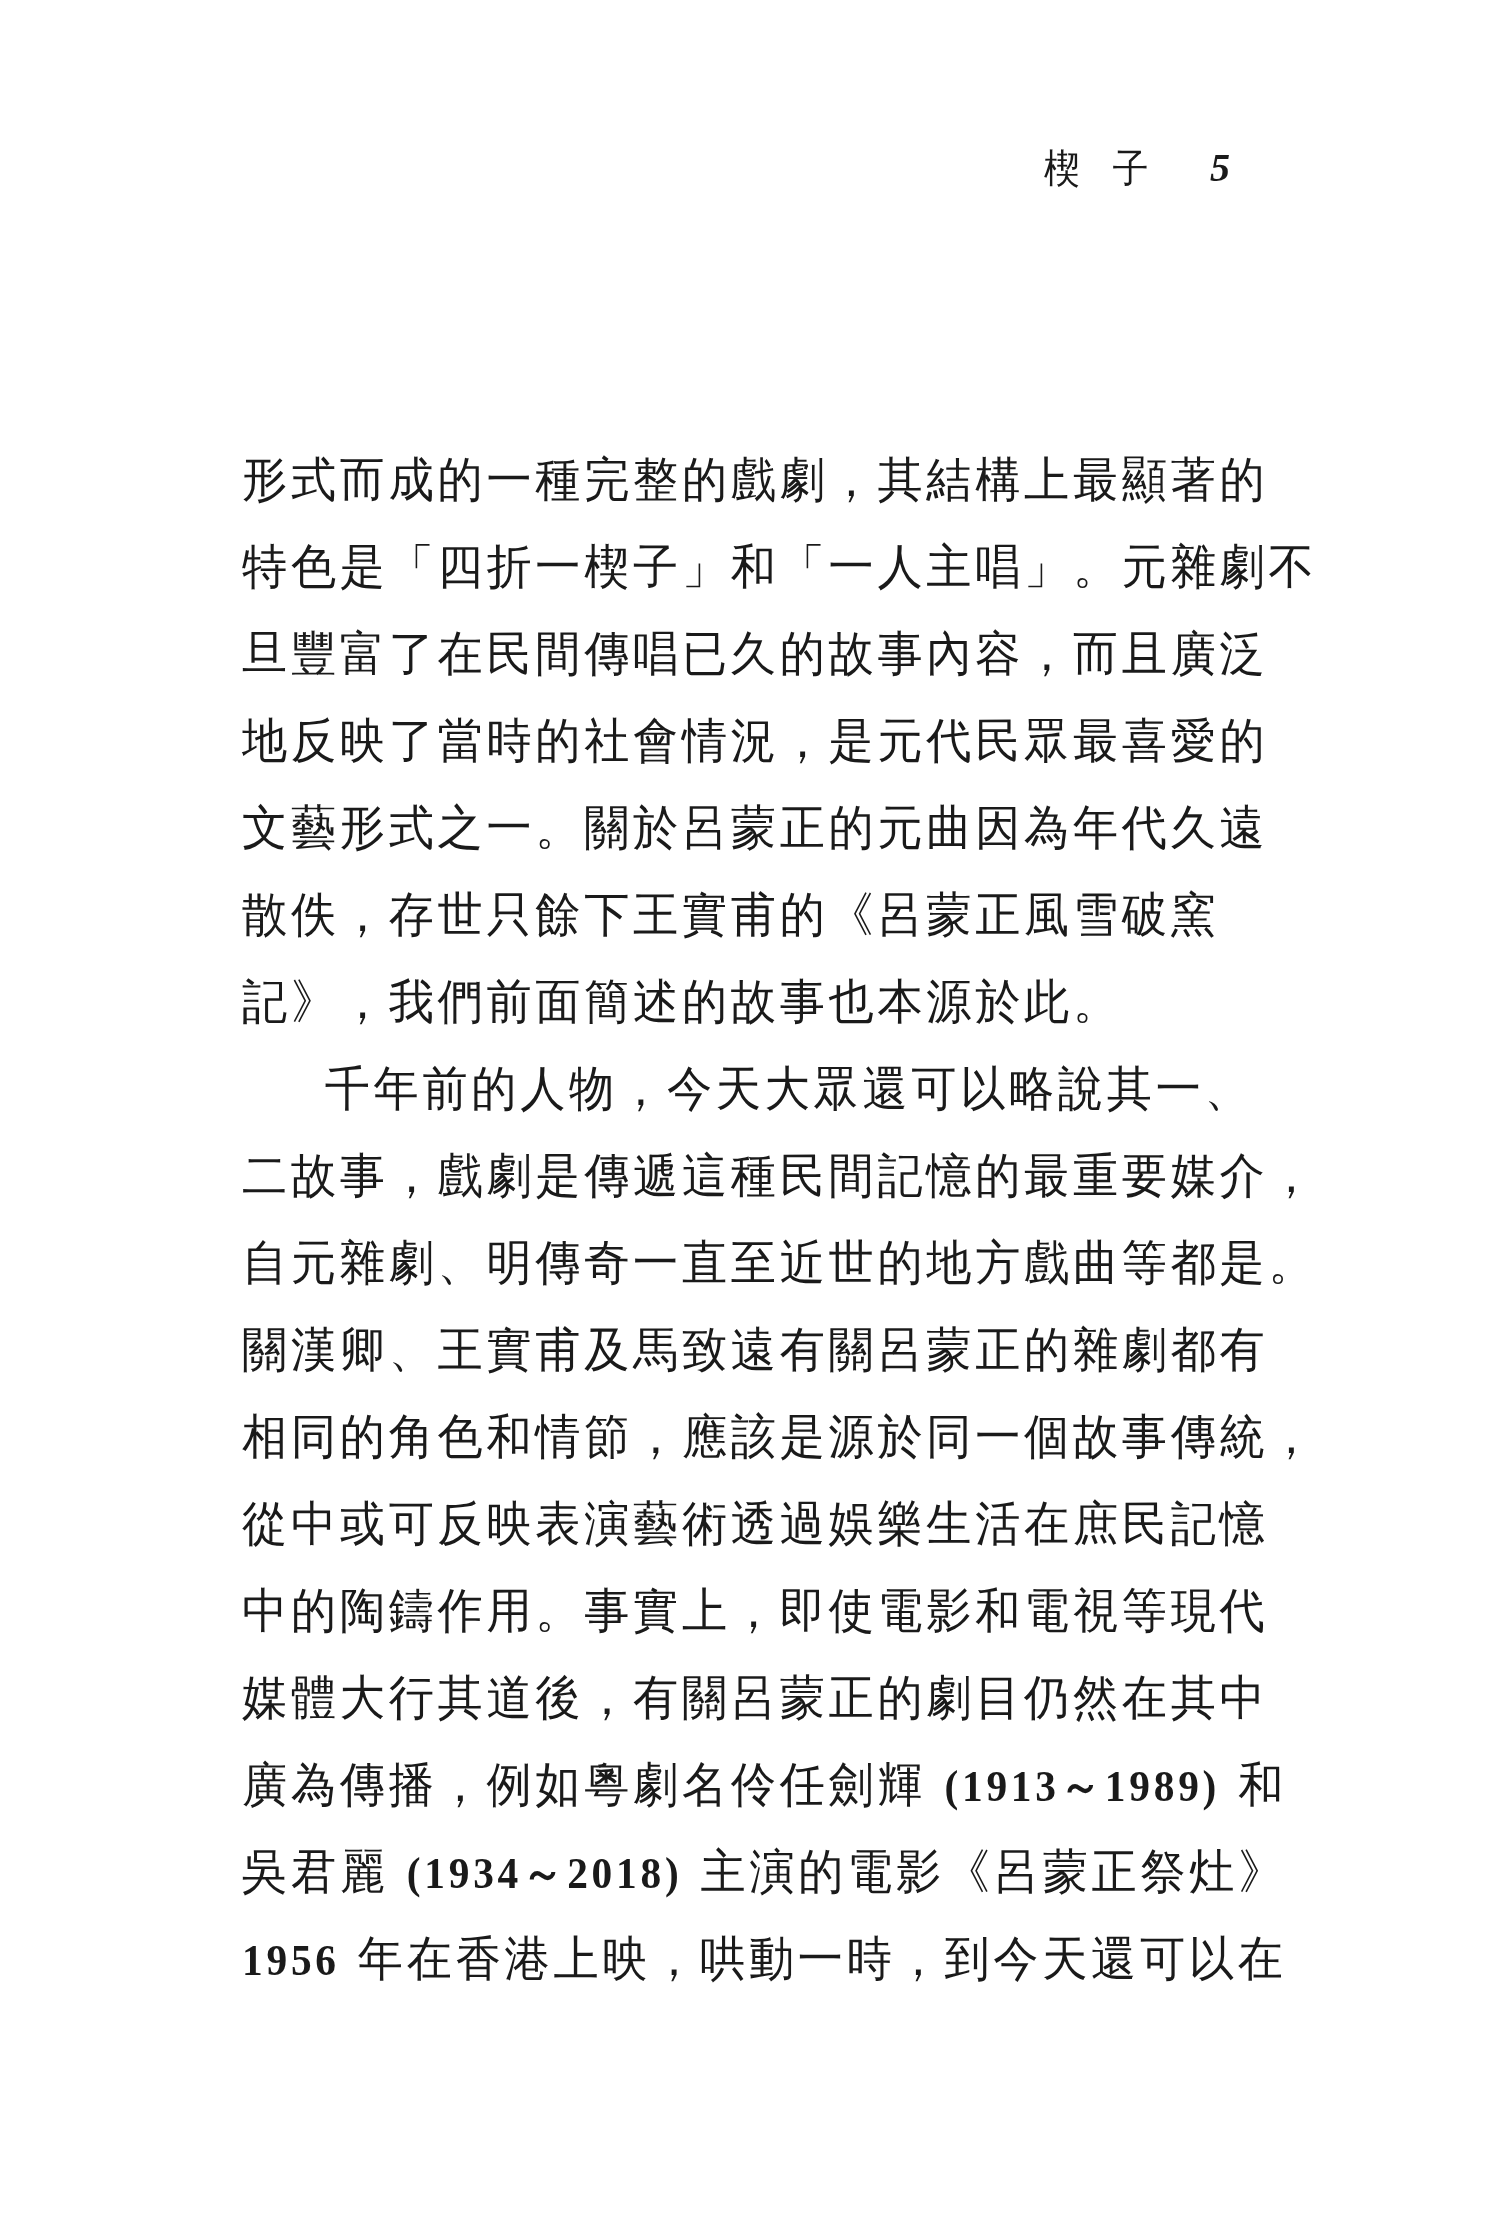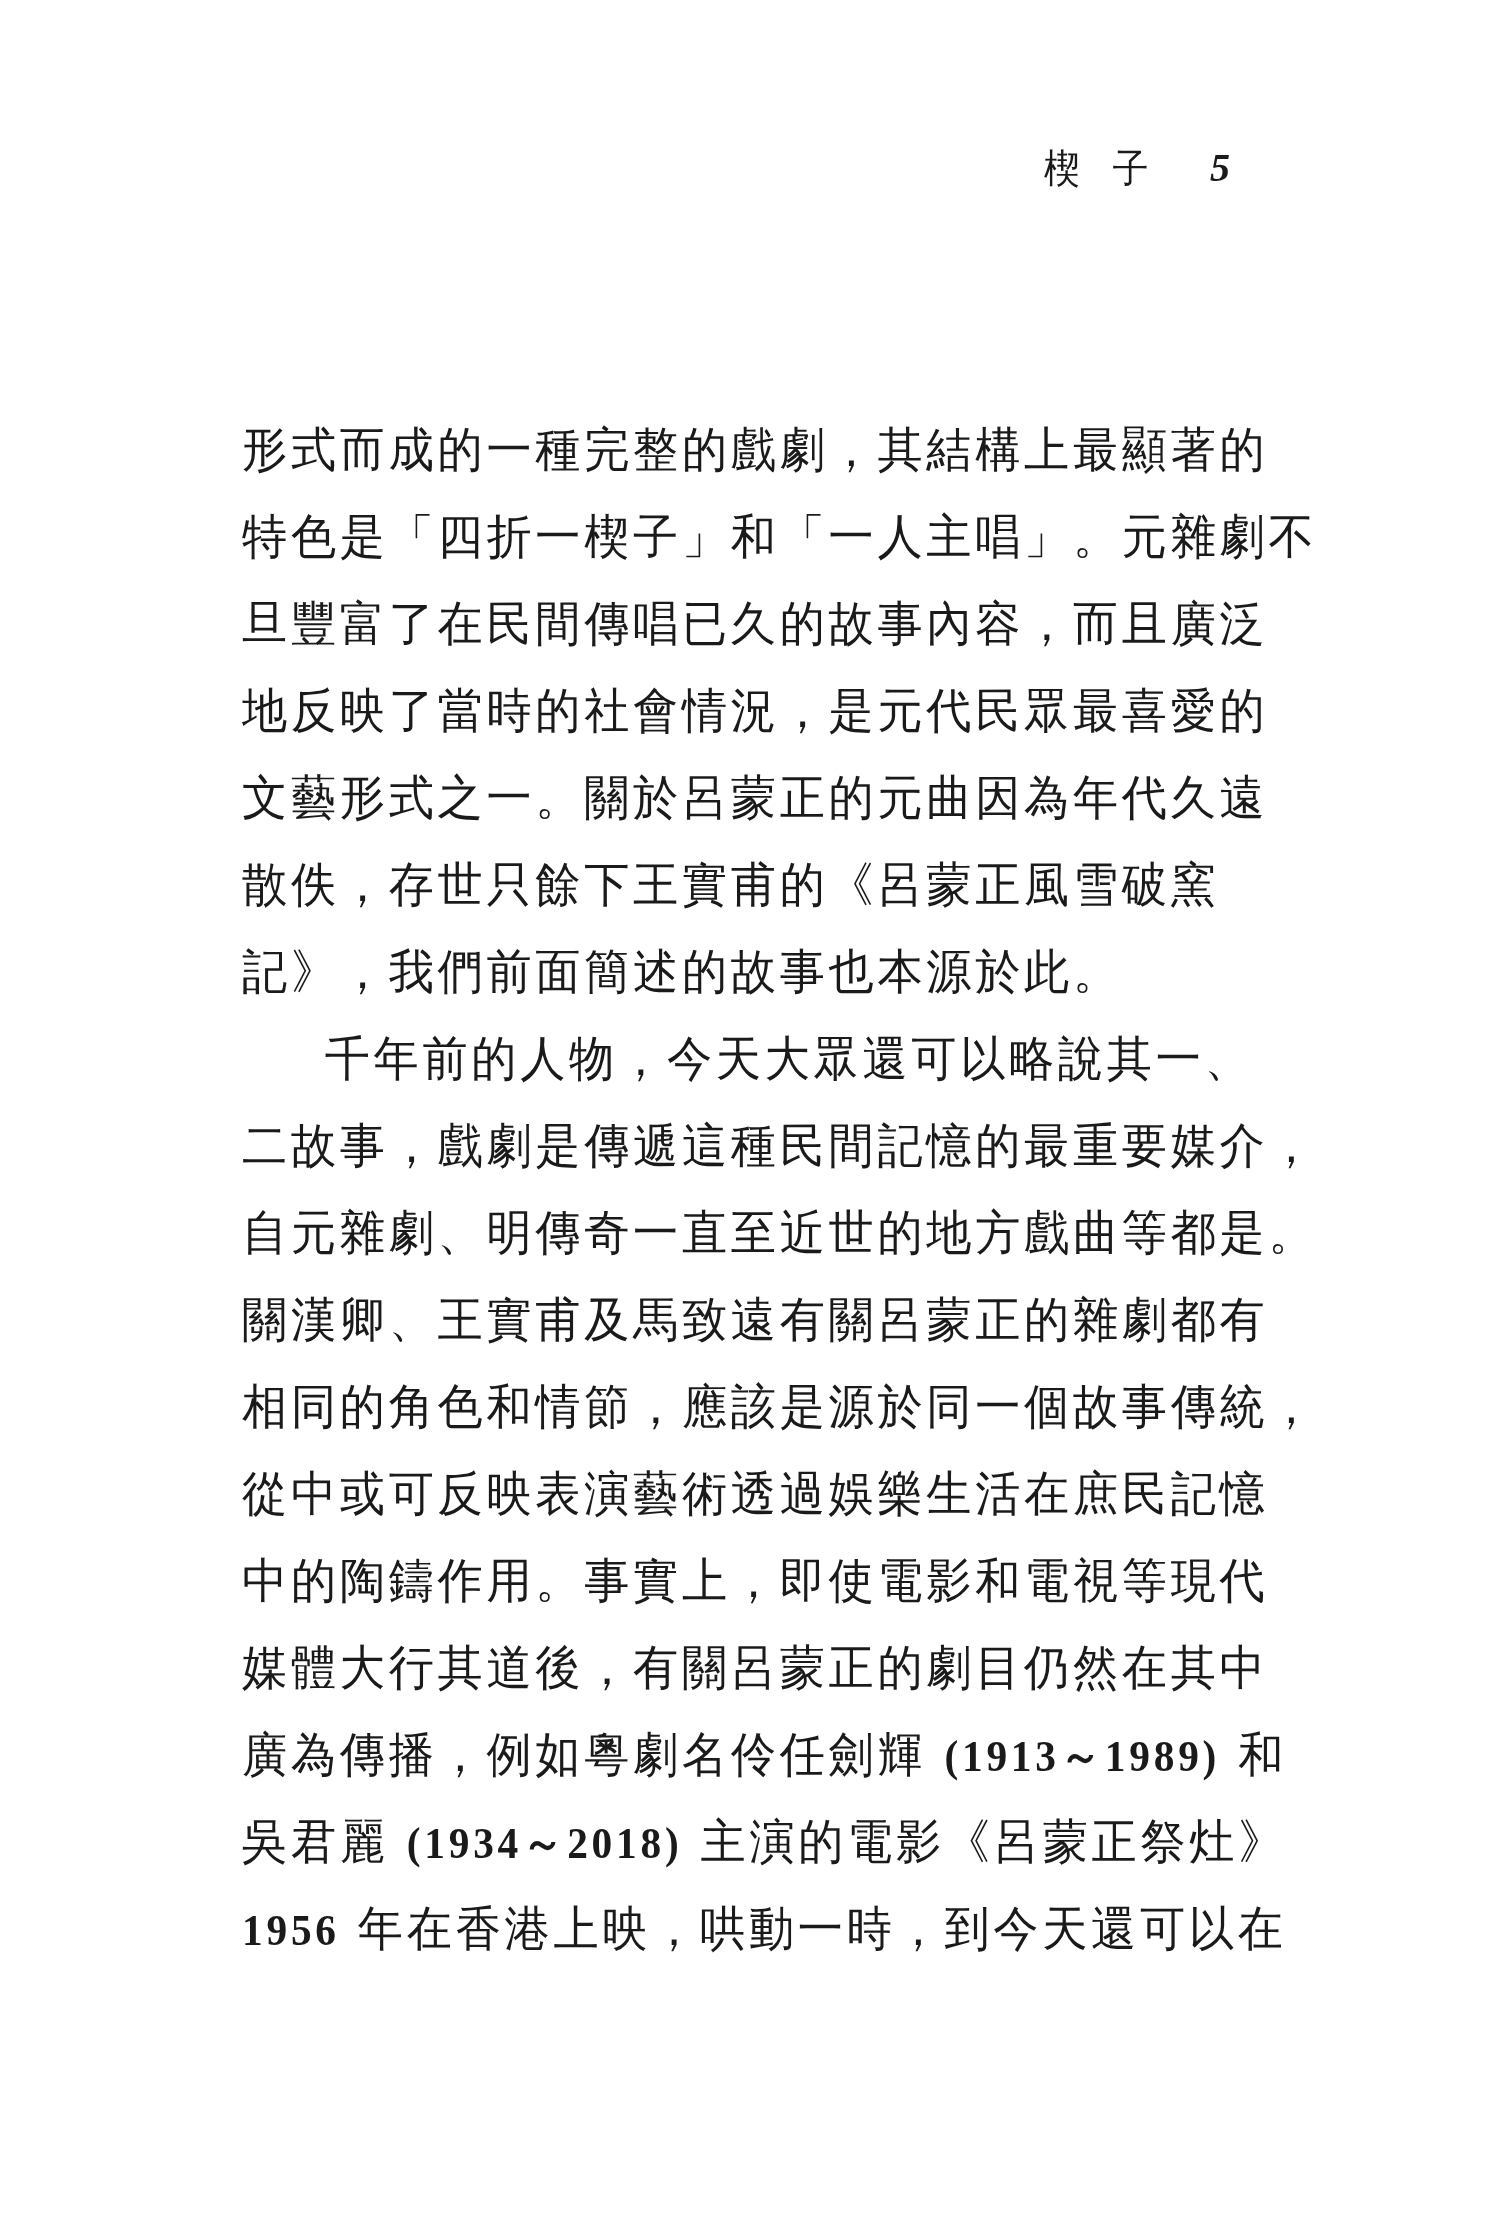--- a/index.html
+++ b/index.html
@@ -36,21 +36,21 @@
   .page-number {
     position: absolute;
     left: 166px;
     font-family: "Liberation Serif", "DejaVu Serif", serif;
     font-style: italic;
     font-weight: bold;
     font-size: 40px;
   }
   .body-text {
     position: absolute;
-    top: 406px;
+    top: 436px;
     left: 242px;
     width: 990px;
   }
   .line {
     height: 87px;
     line-height: 87px;
     font-size: 48px;
     white-space: nowrap;
     font-family: "DejaVu Sans", "Liberation Sans", sans-serif;
     transform: scaleX(0.94);

